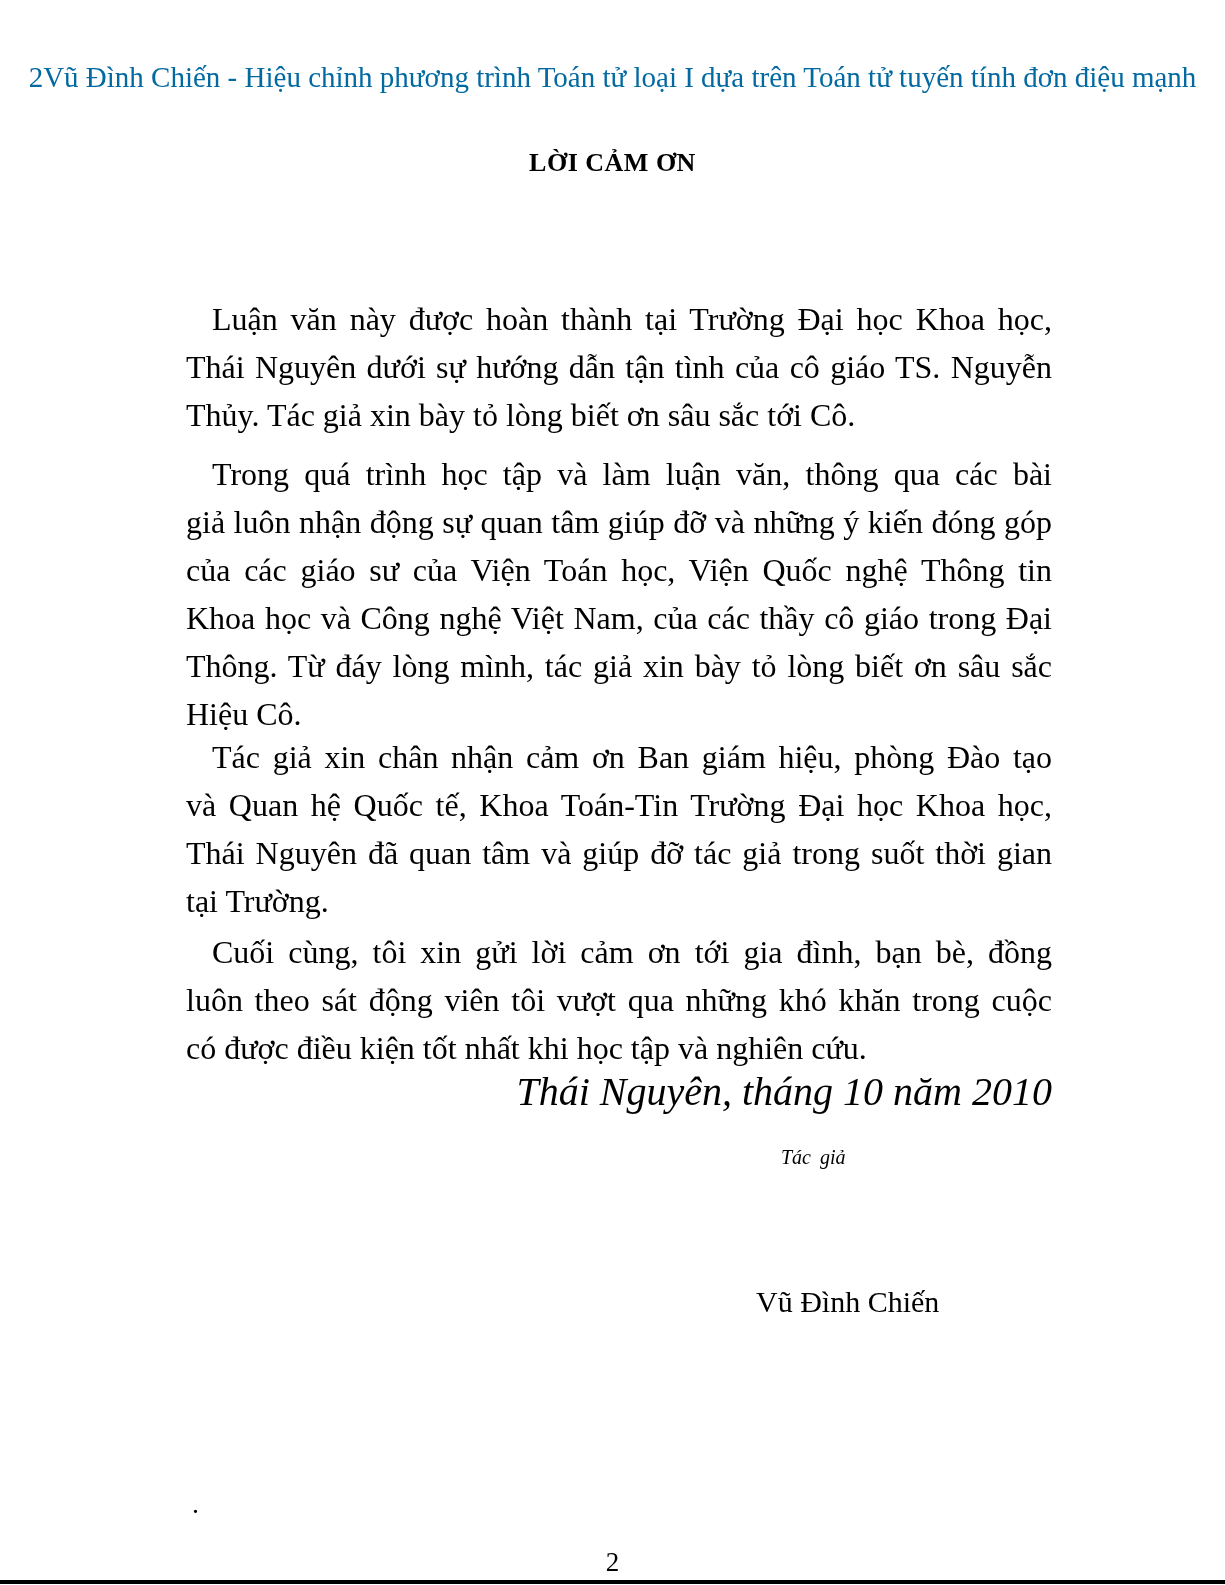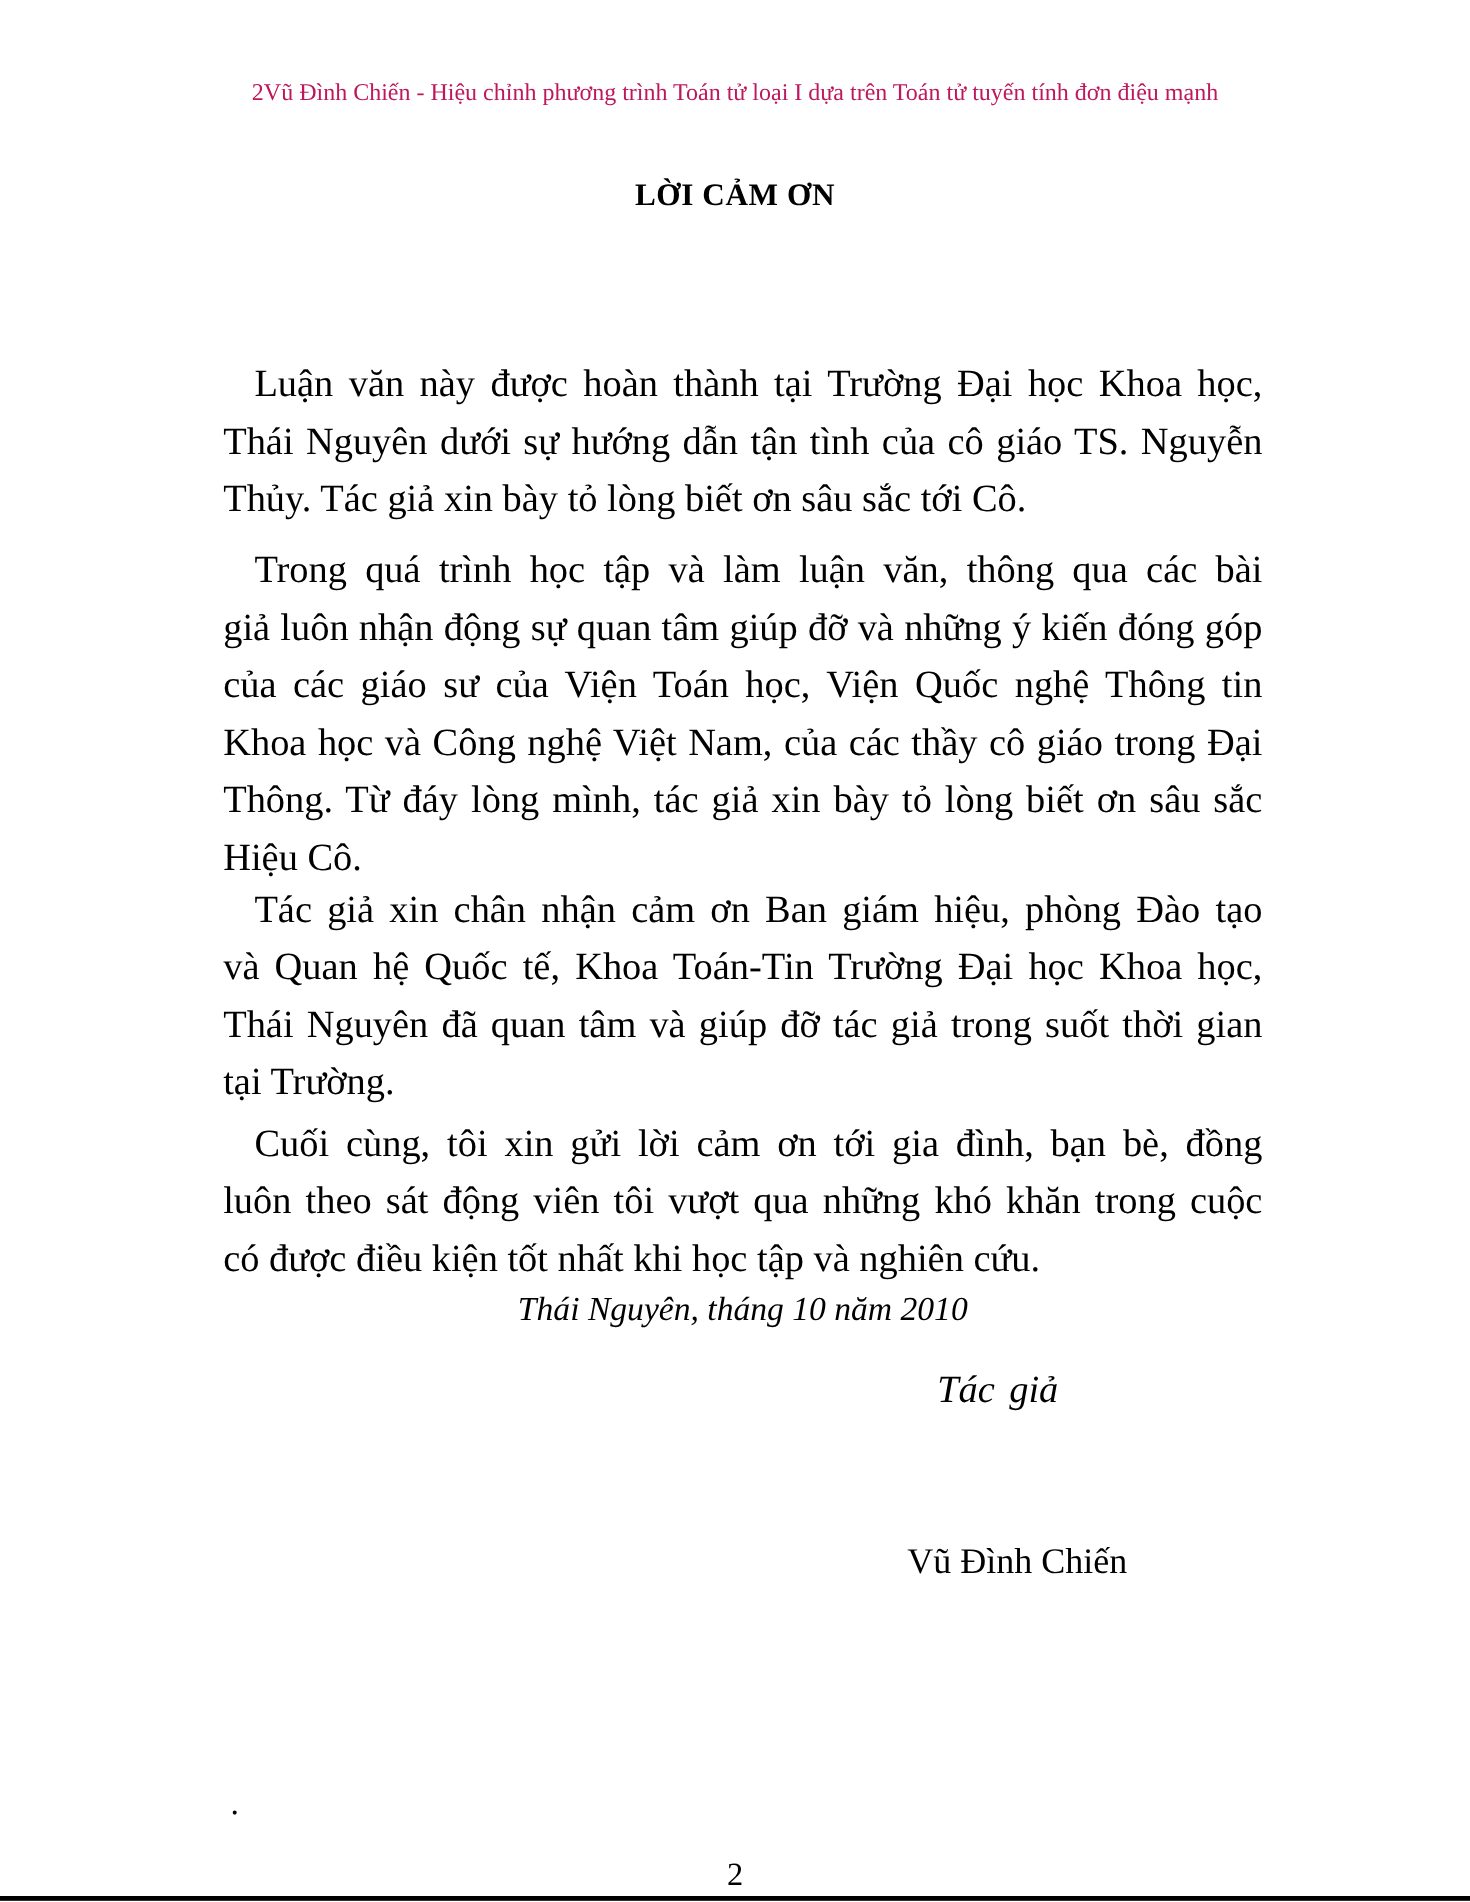--- a/index.html
+++ b/index.html
@@ -15,23 +15,23 @@
     font-family: "Liberation Serif", "DejaVu Serif", serif;
     color: #000000;
     overflow: hidden;
   }
   .running-header {
     position: absolute;
     top: 60px;
     left: 0;
     width: 100%;
     text-align: center;
-    font-size: 20px;
+    font-size: 29px;
     line-height: 34px;
-    color: #be185d;
+    color: #0369a1;
   }
   .doc-title {
     position: absolute;
     top: 143px;
     left: 0;
     width: 100%;
     margin: 0;
     text-align: center;
     font-size: 26px;
     line-height: 40px;
@@ -53,31 +53,31 @@
     text-align-last: justify;
     white-space: normal;
   }
   .line.first { text-indent: 26px; }
   .line.last  { text-align-last: left; }
   .date-line {
     position: absolute;
     left: 186px;
     top: 1068px;
     width: 866px;
-    text-align: center;
+    text-align: right;
     font-style: italic;
-    font-size: 28px;
+    font-size: 40px;
     line-height: 48px;
   }
   .signature-label {
     position: absolute;
     left: 781px;
     top: 1133px;
     font-style: italic;
-    font-size: 32px;
+    font-size: 20px;
     line-height: 48px;
     word-spacing: 4px;
   }
   .author-name {
     position: absolute;
     left: 756px;
     top: 1278px;
     font-weight: normal;
     font-size: 30px;
     line-height: 48px;

